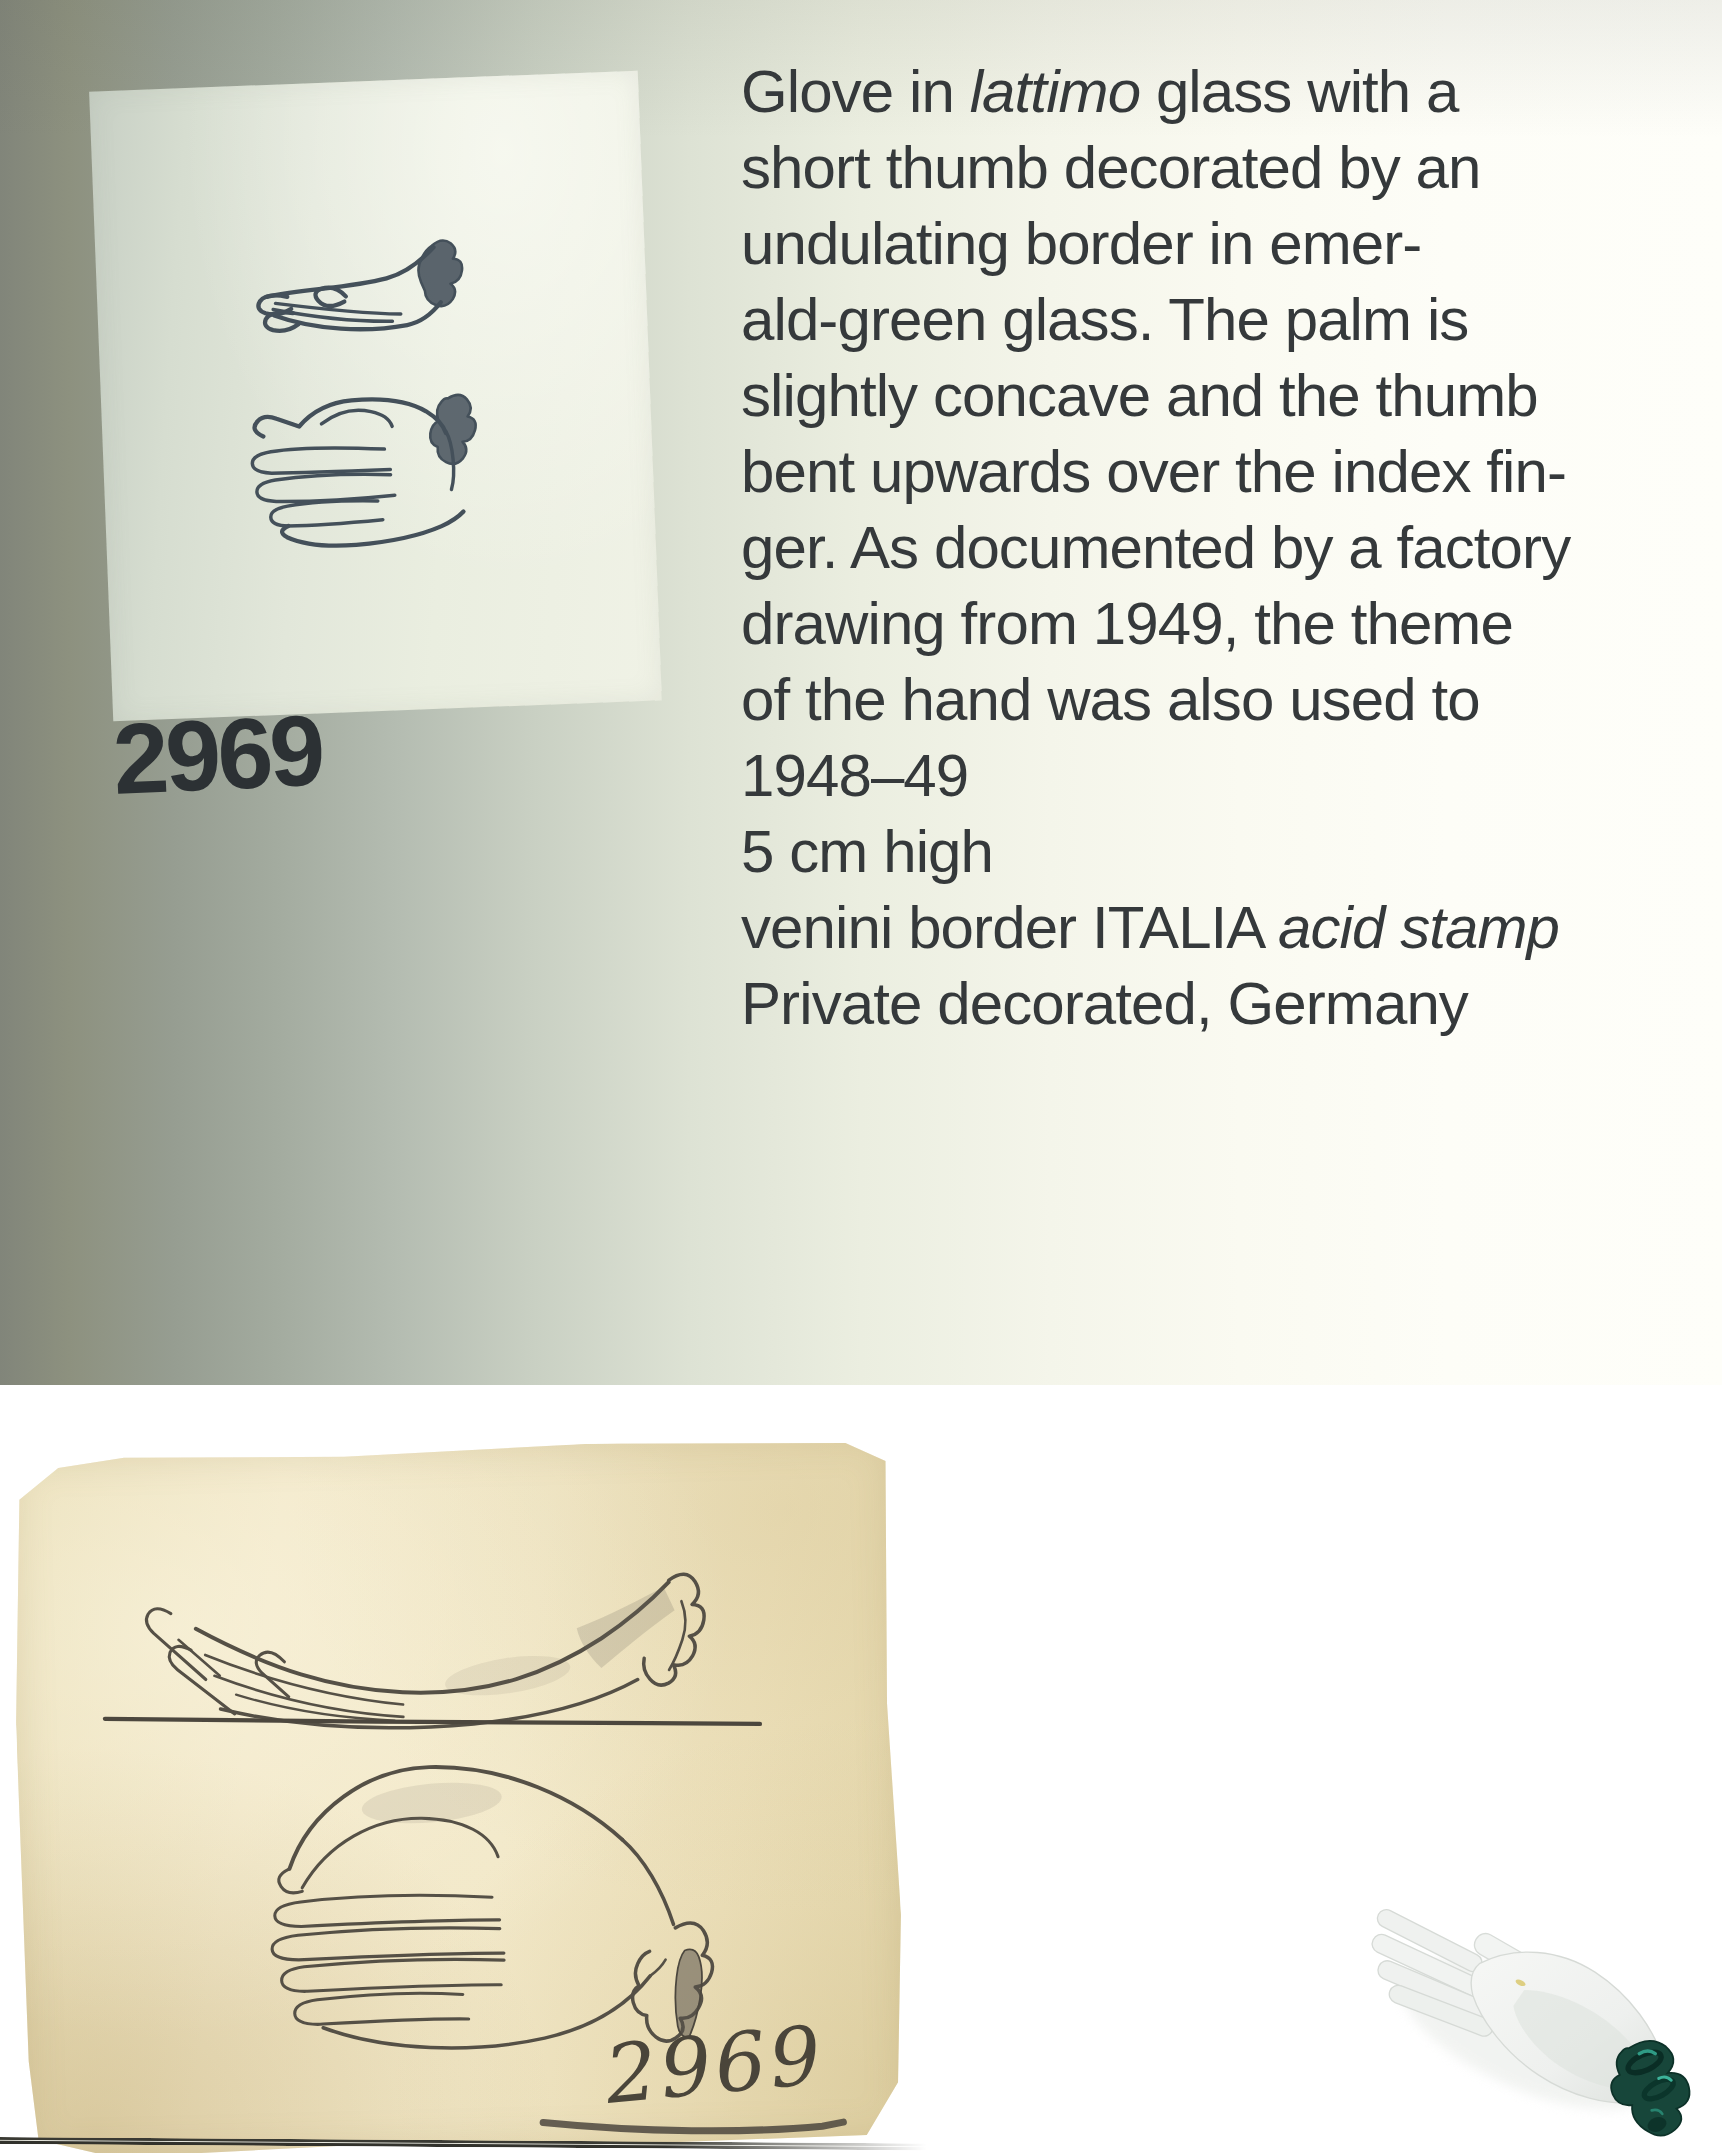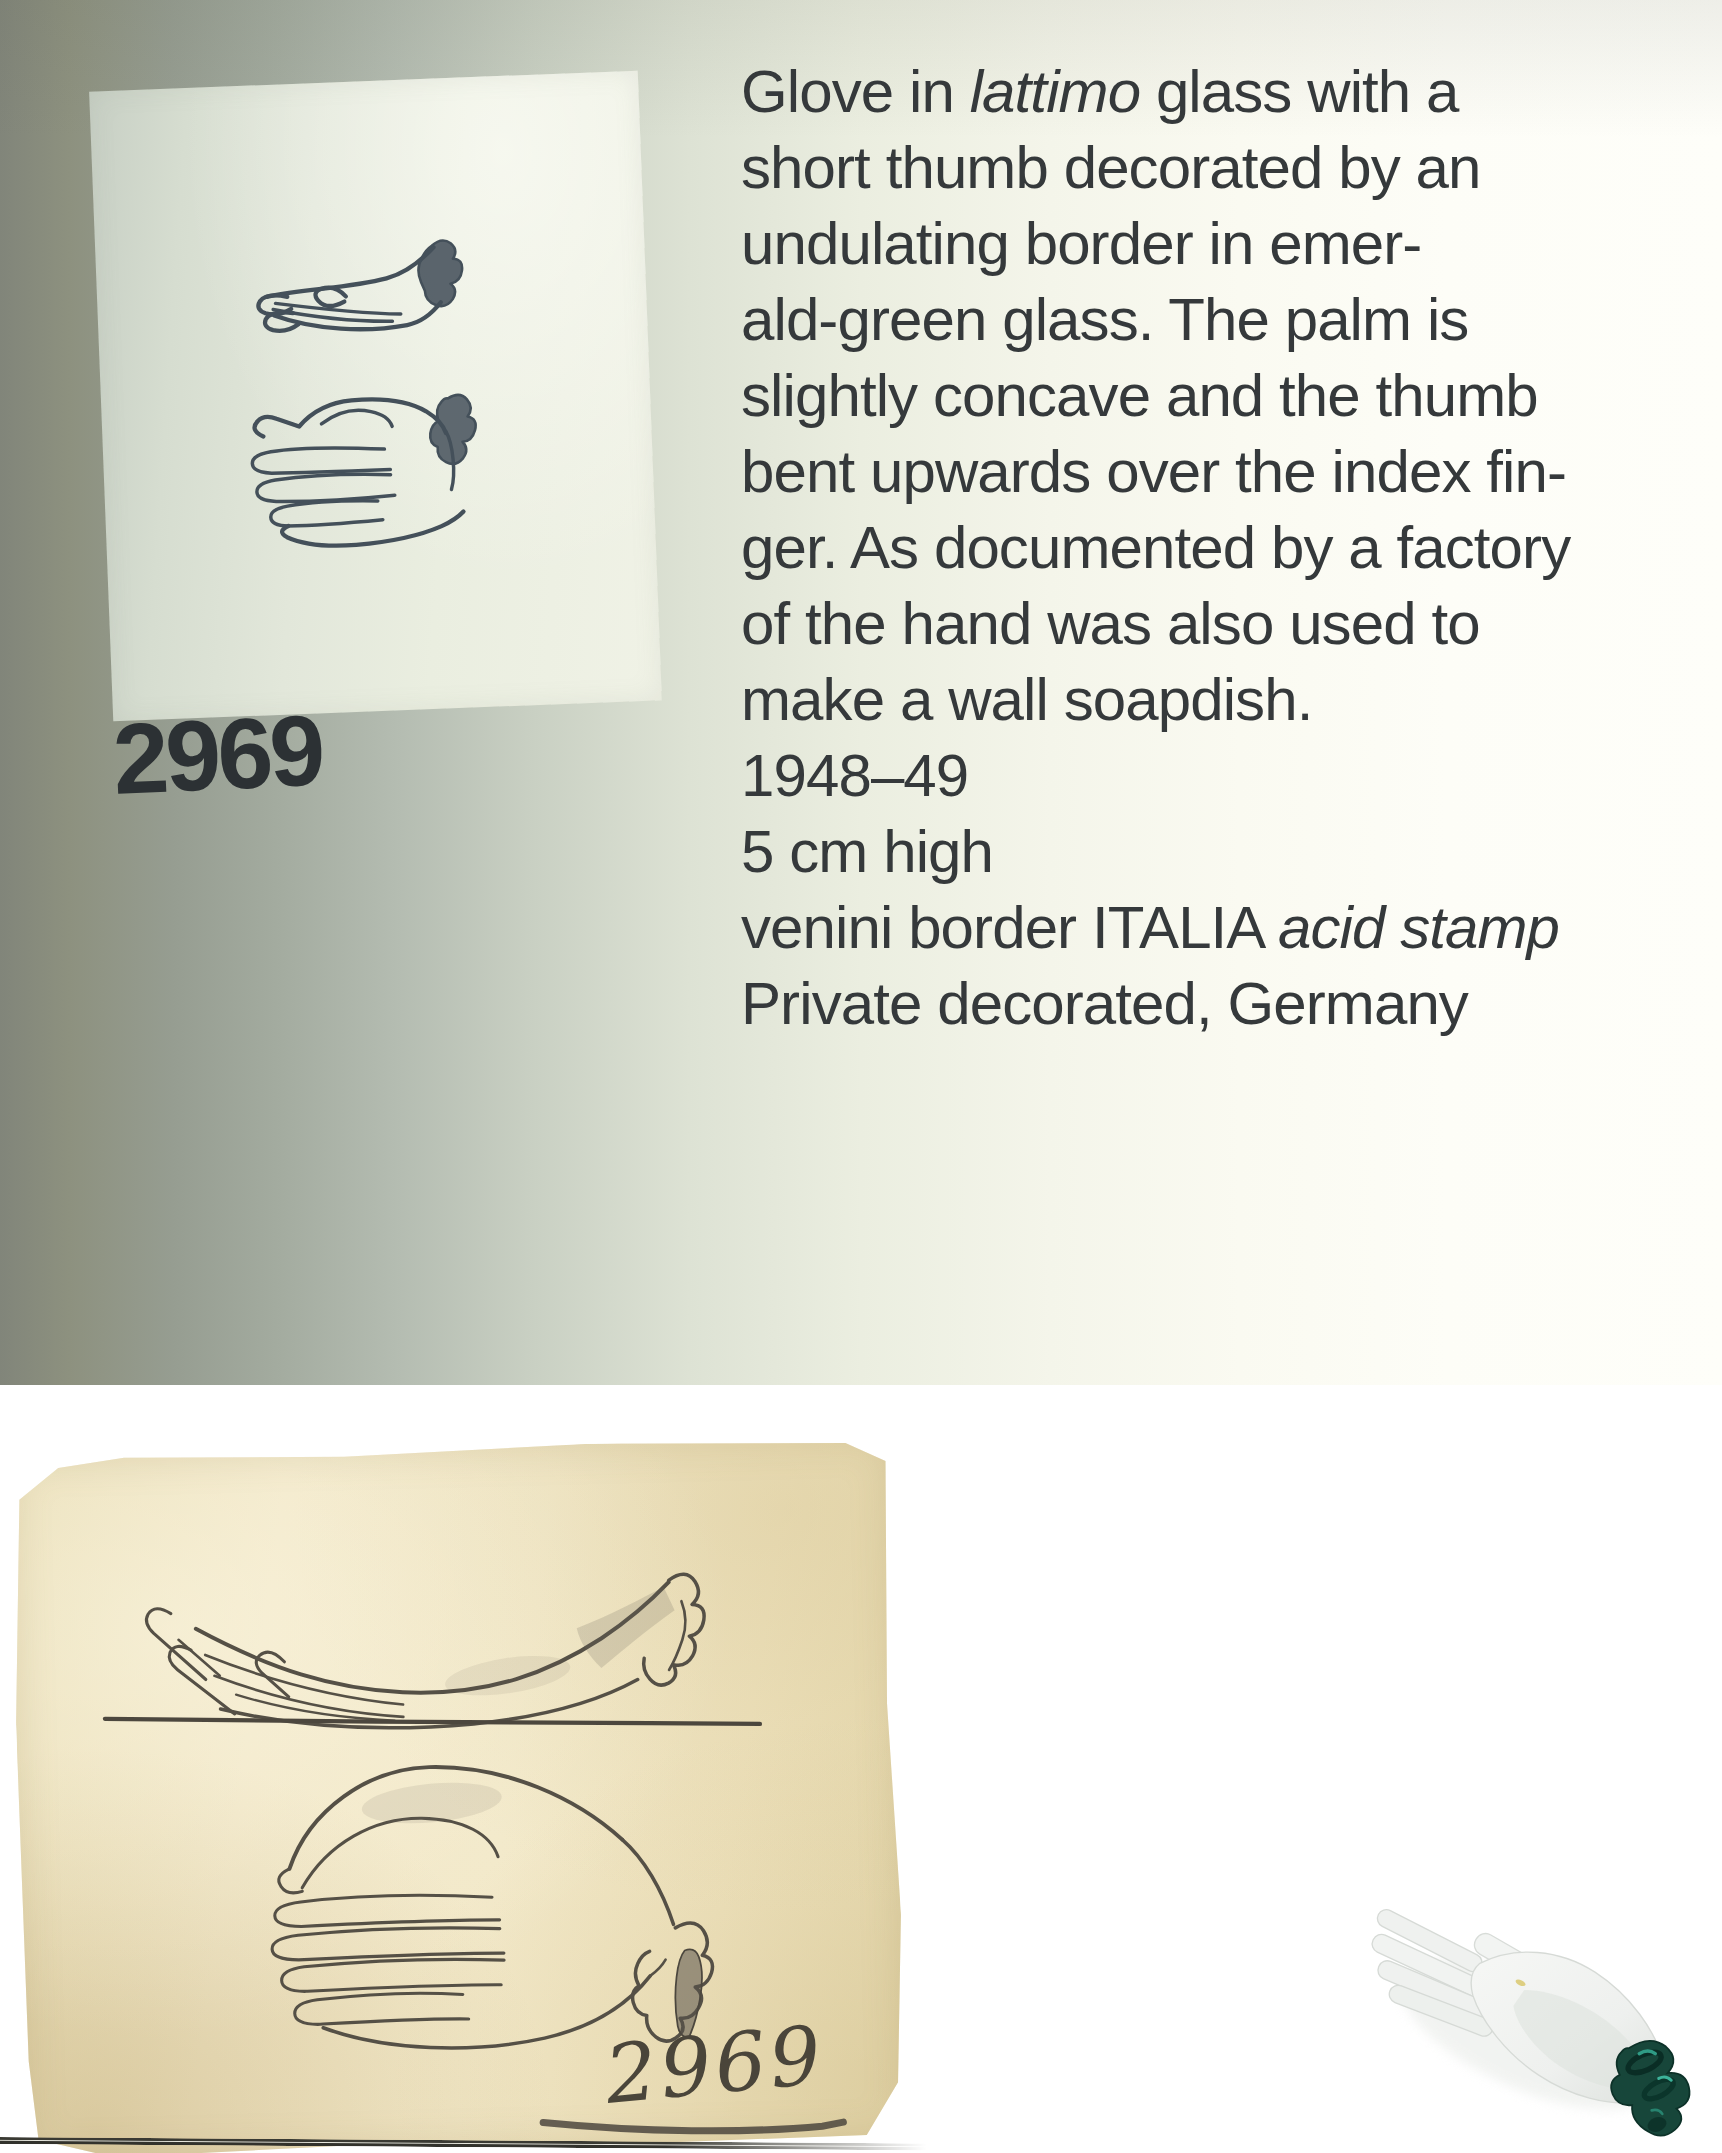--- a/index.html
+++ b/index.html
@@ -101,22 +101,22 @@
     <div class="catalog-number">2969</div>
 
     <div class="text-block">
       <p><span>Glove in </span><span class="it">lattimo</span><span> glass with a</span></p>
       <p>short thumb decorated by an</p>
       <p>undulating border in emer-</p>
       <p>ald-green glass. The palm is</p>
       <p>slightly concave and the thumb</p>
       <p>bent upwards over the index fin-</p>
       <p>ger. As documented by a factory</p>
+      <p>drawing from 1949, the theme</p>
       <p>of the hand was also used to</p>
-      <p>make a wall soapdish.</p>
       <p>1948–49</p>
       <p>5 cm high</p>
       <p><span>venini border ITALIA </span><span class="it">acid stamp</span></p>
       <p>Private decorated, Germany</p>
     </div>
   </div>
 
   <div class="factory-paper">
     <svg width="880" height="702" viewBox="0 0 1000 800">
       <g fill="none" stroke="#555046" stroke-width="4" stroke-linecap="round" stroke-linejoin="round">

